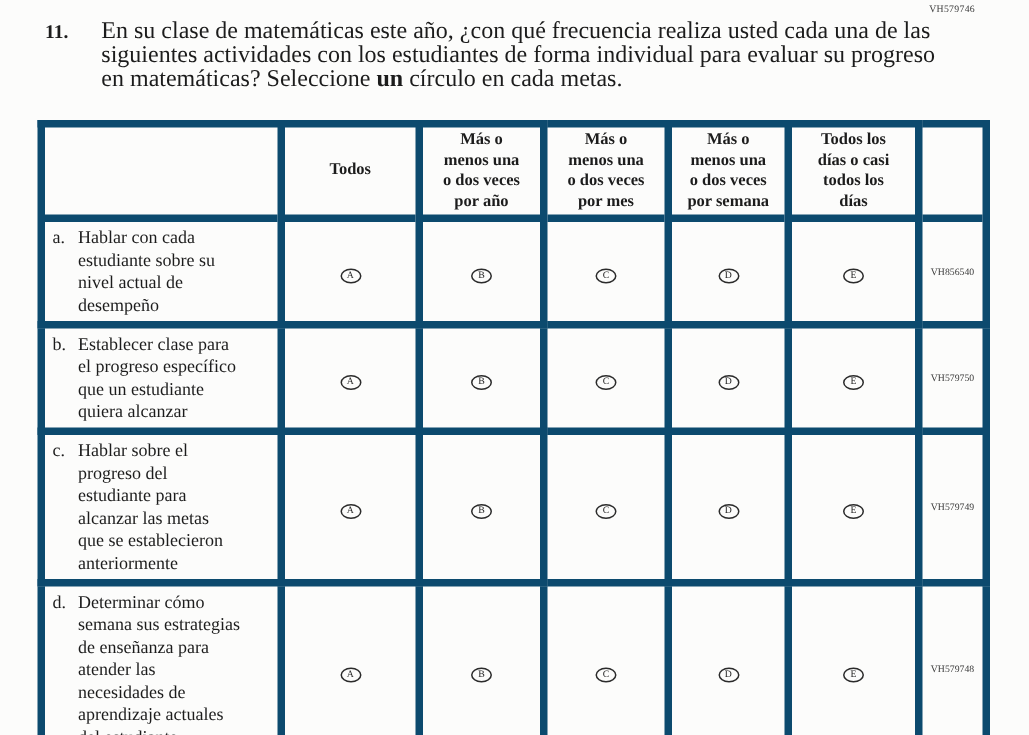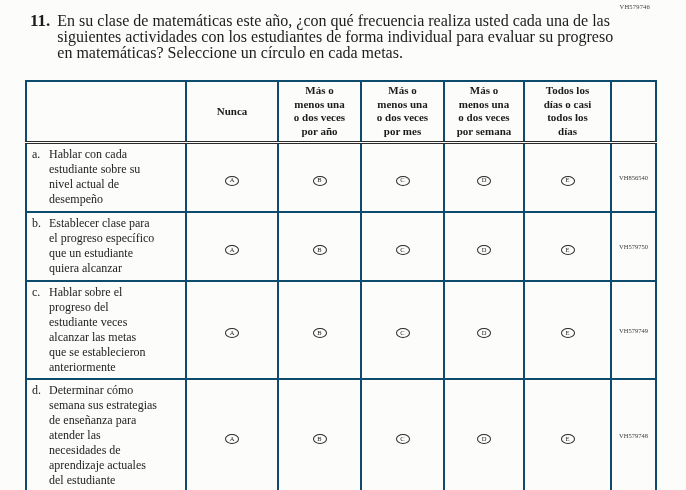--- a/index.html
+++ b/index.html
@@ -20,42 +20,42 @@
   }
   .question {
     position: absolute;
     left: 30px; top: 13px;
     display: flex;
     align-items: flex-start;
     width: 600px;
   }
   .qnum {
     font-weight: bold;
-    font-size: 17px;
+    font-size: 13px;
     line-height: 16px;
-    margin-right: 7px;
+    margin-right: 22px;
     white-space: nowrap;
   }
   .qtext {
     font-size: 16px;
     line-height: 16px;
     white-space: pre-line;
     width: 580px;
   }
-  .qtext b { font-weight: normal; }
+  .qtext b { font-weight: bold; }
 
   table.matrix {
     position: absolute;
     left: 25px; top: 80px;
     width: 630px;
     border-collapse: collapse;
     table-layout: fixed;
   }
   table.matrix, table.matrix td, table.matrix th {
-    border: 2px solid #0c4a6e;
+    border: 5px solid #0c4a6e;
   }
   table.matrix { border: 2px solid #2b2b2b; }
   table.matrix th {
     border-bottom: 3px double #2b2b2b;
     font-weight: bold;
     font-size: 11px;
     line-height: 13.5px;
     text-align: center;
     vertical-align: middle;
     white-space: pre-line;
@@ -128,21 +128,21 @@
     <col style="width:92px">
     <col style="width:83px">
     <col style="width:83px">
     <col style="width:80px">
     <col style="width:87px">
     <col style="width:45px">
   </colgroup>
   <thead>
     <tr>
       <th></th>
-      <th>Nunca</th>
+      <th>Todos</th>
       <th>Más o
 menos una
 o dos veces
 por año</th>
       <th>Más o
 menos una
 o dos veces
 por mes</th>
       <th>Más o
 menos una
@@ -189,21 +189,21 @@
       <td class="opt-cell"><span class="bubble">D</span></td>
       <td class="opt-cell"><span class="bubble">E</span></td>
       <td class="code-cell">VH579750</td>
     </tr>
     <tr class="row-c">
       <td class="label-cell">
         <div class="label-wrap">
           <span class="row-letter">c.</span>
           <span class="row-label">Hablar sobre el
 progreso del
-estudiante veces
+estudiante para
 alcanzar las metas
 que se establecieron
 anteriormente</span>
         </div>
       </td>
       <td class="opt-cell"><span class="bubble">A</span></td>
       <td class="opt-cell"><span class="bubble">B</span></td>
       <td class="opt-cell"><span class="bubble">C</span></td>
       <td class="opt-cell"><span class="bubble">D</span></td>
       <td class="opt-cell"><span class="bubble">E</span></td>

